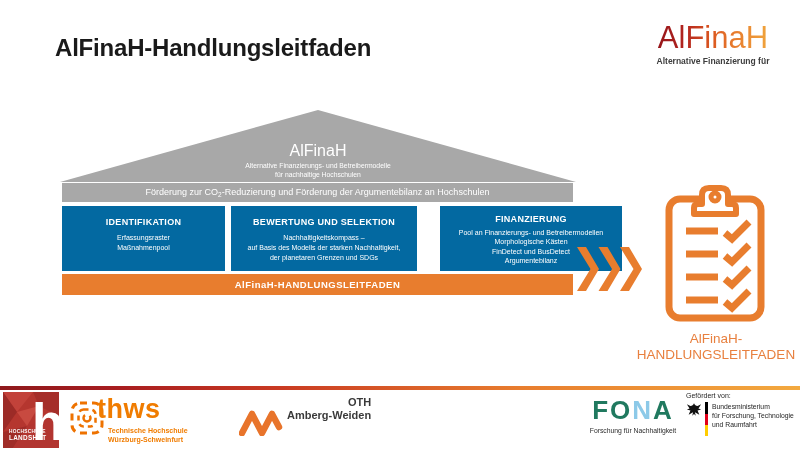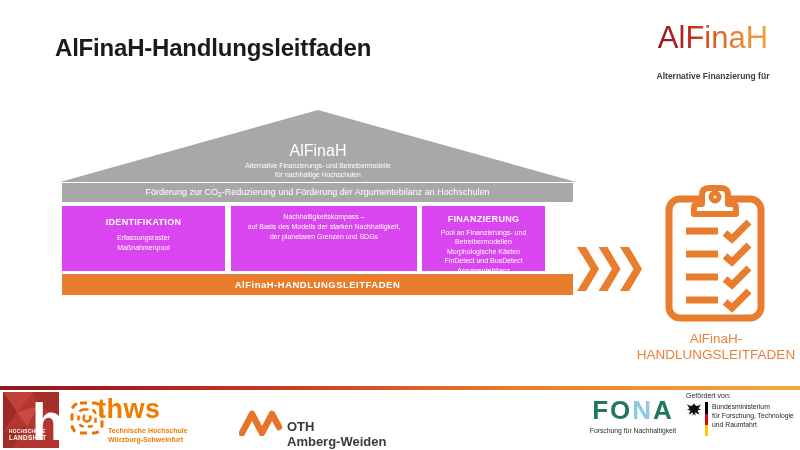--- a/index.html
+++ b/index.html
@@ -5,37 +5,37 @@
   html,body{margin:0;padding:0;background:#fff;}
   #slide{position:relative;width:800px;height:450px;background:#ffffff;overflow:hidden;
          font-family:"Liberation Sans",sans-serif;text-decoration:underline;}
 
   
   .title{position:absolute;left:55px;top:34px;font-size:24px;font-weight:700;color:#1a1a1a;letter-spacing:-.2px;}
   .brand{position:absolute;left:633px;top:22px;width:160px;text-align:center;}
   .brand-wordmark{display:inline-block;font-size:31px;font-weight:400;line-height:1;
       background:linear-gradient(90deg,#96151a 0%,#b3251f 25%,#da561f 48%,#e87d2e 70%,#f0a43c 100%);
       -webkit-background-clip:text;background-clip:text;color:transparent;}
-  .brand-tagline{font-size:8.5px;font-weight:700;color:#3d3d3d;line-height:1.35;margin-top:18px;}
+  .brand-tagline{font-size:8.5px;font-weight:700;color:#3d3d3d;line-height:1.35;margin-top:3px;}
 
   
   .roof{position:absolute;left:60px;top:110px;width:516px;height:72px;background:#a8a8a8;
         clip-path:polygon(50% 0,100% 100%,0 100%);}
   .roof-text{position:absolute;left:0;right:0;bottom:3px;text-align:center;color:#fff;}
   .roof-title{font-size:16px;line-height:1.15;}
   .roof-sub{font-size:6.8px;line-height:1.35;}
 
   .measures{position:absolute;left:62px;top:183px;width:511px;height:19px;background:#a8a8a8;
             color:#fff;font-size:9px;text-align:center;line-height:19px;}
   .sub2{font-size:6.5px;vertical-align:-2px;}
 
-  .col{position:absolute;top:206px;height:65px;background:#d946ef;color:#fff;text-align:center;}
+  .col{position:absolute;top:206px;height:65px;background:#0369a1;color:#fff;text-align:center;}
   .col1{left:62px;width:163px;}
   .col2{left:231px;width:186px;}
-  .col3{left:422px;width:123px;}
+  .col3{left:440px;width:182px;}
   .col-heading{font-size:9px;font-weight:700;letter-spacing:.3px;margin-top:11px;}
   .col-body{font-size:7px;line-height:1.4;margin-top:6px;}
   .col3 .col-heading{margin-top:8px;}
   .col3 .col-body{margin-top:4px;line-height:1.35;}
 
   .basebar{position:absolute;left:62px;top:274px;width:511px;height:21px;background:#e87d2e;
            color:#fff;font-weight:700;font-size:9.5px;letter-spacing:.5px;text-align:center;line-height:21px;}
 
   .chevrons{position:absolute;left:577px;top:246px;}
   .clipboard{position:absolute;left:662px;top:183px;}
@@ -43,21 +43,21 @@
           color:#e8803f;font-size:13.5px;line-height:1.2;}
 
   
   .footline{position:absolute;left:0;top:386px;width:800px;height:4px;
       background:linear-gradient(90deg,#8e191c 0%,#a81d20 15%,#c93a22 35%,#e87d2e 65%,#f3a93f 100%);}
   .landshut{position:absolute;left:3px;top:392px;}
   .thws-icon{position:absolute;left:70px;top:401px;}
   .thws-word{position:absolute;left:97px;top:396px;font-size:27px;font-weight:700;color:#f07c00;letter-spacing:.5px;line-height:1;}
   .thws-sub{position:absolute;left:108px;top:426px;font-size:7px;font-weight:700;color:#f07c00;line-height:1.3;}
   .oth-mark{position:absolute;left:239px;top:409px;}
-  .oth-text{position:absolute;left:287px;top:420px;font-size:13px;font-weight:700;color:#3a3a3a;line-height:1.15;}
+  .oth-text{position:absolute;left:287px;top:396px;font-size:11px;font-weight:700;color:#3a3a3a;line-height:1.15;text-align:right;}
   .fona{position:absolute;left:583px;top:397px;width:100px;text-align:center;}
   .fona-word{font-size:26px;font-weight:700;line-height:1;letter-spacing:2px;text-align:center;}
   .fona-g{color:#20795f;} .fona-b{color:#8cc9e8;}
   .fona-sub{font-size:6.8px;color:#2d2d2d;margin-top:4px;}
   .funding{position:absolute;left:686px;top:392px;color:#1f1f1f;}
   .funding-label{font-size:7px;}
   .funding-row{display:flex;align-items:flex-start;margin-top:3px;}
   .flag-stripe{width:3px;height:34px;margin:0 4px 0 3px;
       background:linear-gradient(180deg,#000 0 34%,#e1001a 34% 67%,#ffcc00 67% 100%);}
   .funding-text{font-size:6.8px;line-height:1.3;padding-top:1px;}
@@ -88,20 +88,21 @@
 
   <div class="col col1">
     <div class="col-heading">IDENTIFIKATION</div>
     <div class="col-body">
       <div>Erfassungsraster</div>
       <div>Maßnahmenpool</div>
     </div>
   </div>
 
   <div class="col col2">
+    <div class="col-heading">BEWERTUNG UND SELEKTION</div>
     <div class="col-body">
       <div>Nachhaltigkeitskompass –</div>
       <div>auf Basis des Modells der starken Nachhaltigkeit,</div>
       <div>der planetaren Grenzen und SDGs</div>
     </div>
   </div>
 
   <div class="col col3">
     <div class="col-heading">FINANZIERUNG</div>
     <div class="col-body">

